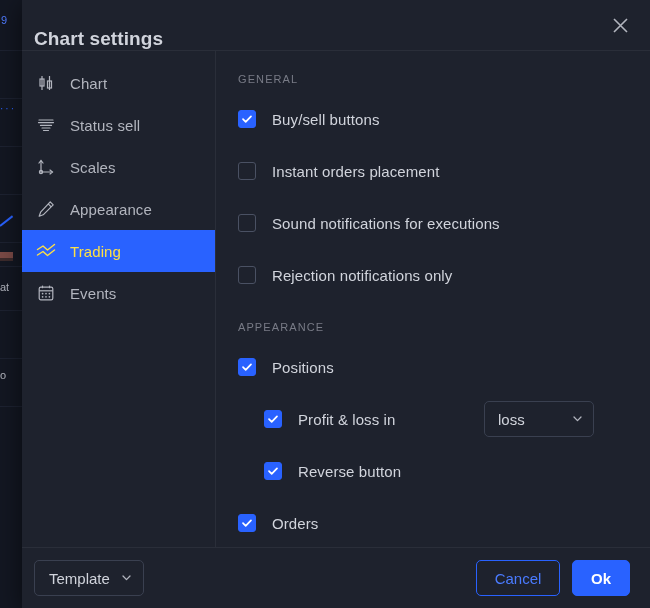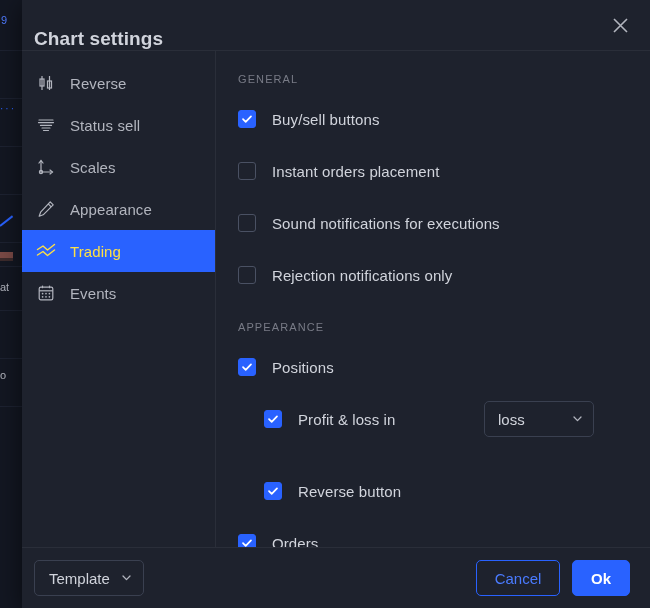--- a/index.html
+++ b/index.html
@@ -142,21 +142,21 @@
   }
   .section-title.spaced { margin-top: 32px; }
 
   .check-row {
     display: flex;
     align-items: center;
     height: 28px;
     margin-bottom: 24px;
   }
   .check-row.indented { margin-left: 26px; }
-  .check-row.tight { margin-bottom: 44px; }
+  .check-row.tight { margin-bottom: 24px; }
 
   .checkbox {
     width: 18px; height: 18px;
     flex: 0 0 18px;
     border-radius: 3px;
     border: 1px solid #4a5163;
     background: transparent;
     cursor: pointer;
     display: flex; align-items: center; justify-content: center;
   }
@@ -287,21 +287,21 @@
         <span class="sidebar-icon">
           <svg width="18" height="18" viewBox="0 0 18 18">
             <g stroke="currentColor" stroke-width="1.2" fill="none">
               <line x1="5" y1="2" x2="5" y2="16"></line>
               <rect x="3" y="5" width="4" height="7"></rect>
               <line x1="12.5" y1="2" x2="12.5" y2="16"></line>
               <rect x="10.5" y="7" width="4" height="7"></rect>
             </g>
           </svg>
         </span>
-        <span class="sidebar-label">Reverse</span>
+        <span class="sidebar-label">Chart</span>
       </div>
 
       <div class="sidebar-item">
         <span class="sidebar-icon">
           <svg width="18" height="18" viewBox="0 0 18 18">
             <g stroke="currentColor" stroke-width="1.2" fill="none" stroke-linecap="round">
               <path d="M2 4 H16 M1.5 6.6 H16.5"></path>
               <line x1="3.5" y1="9.4" x2="14.5" y2="9.4"></line>
               <line x1="5" y1="12" x2="13" y2="12"></line>
               <line x1="6.5" y1="14.5" x2="11.5" y2="14.5"></line>

